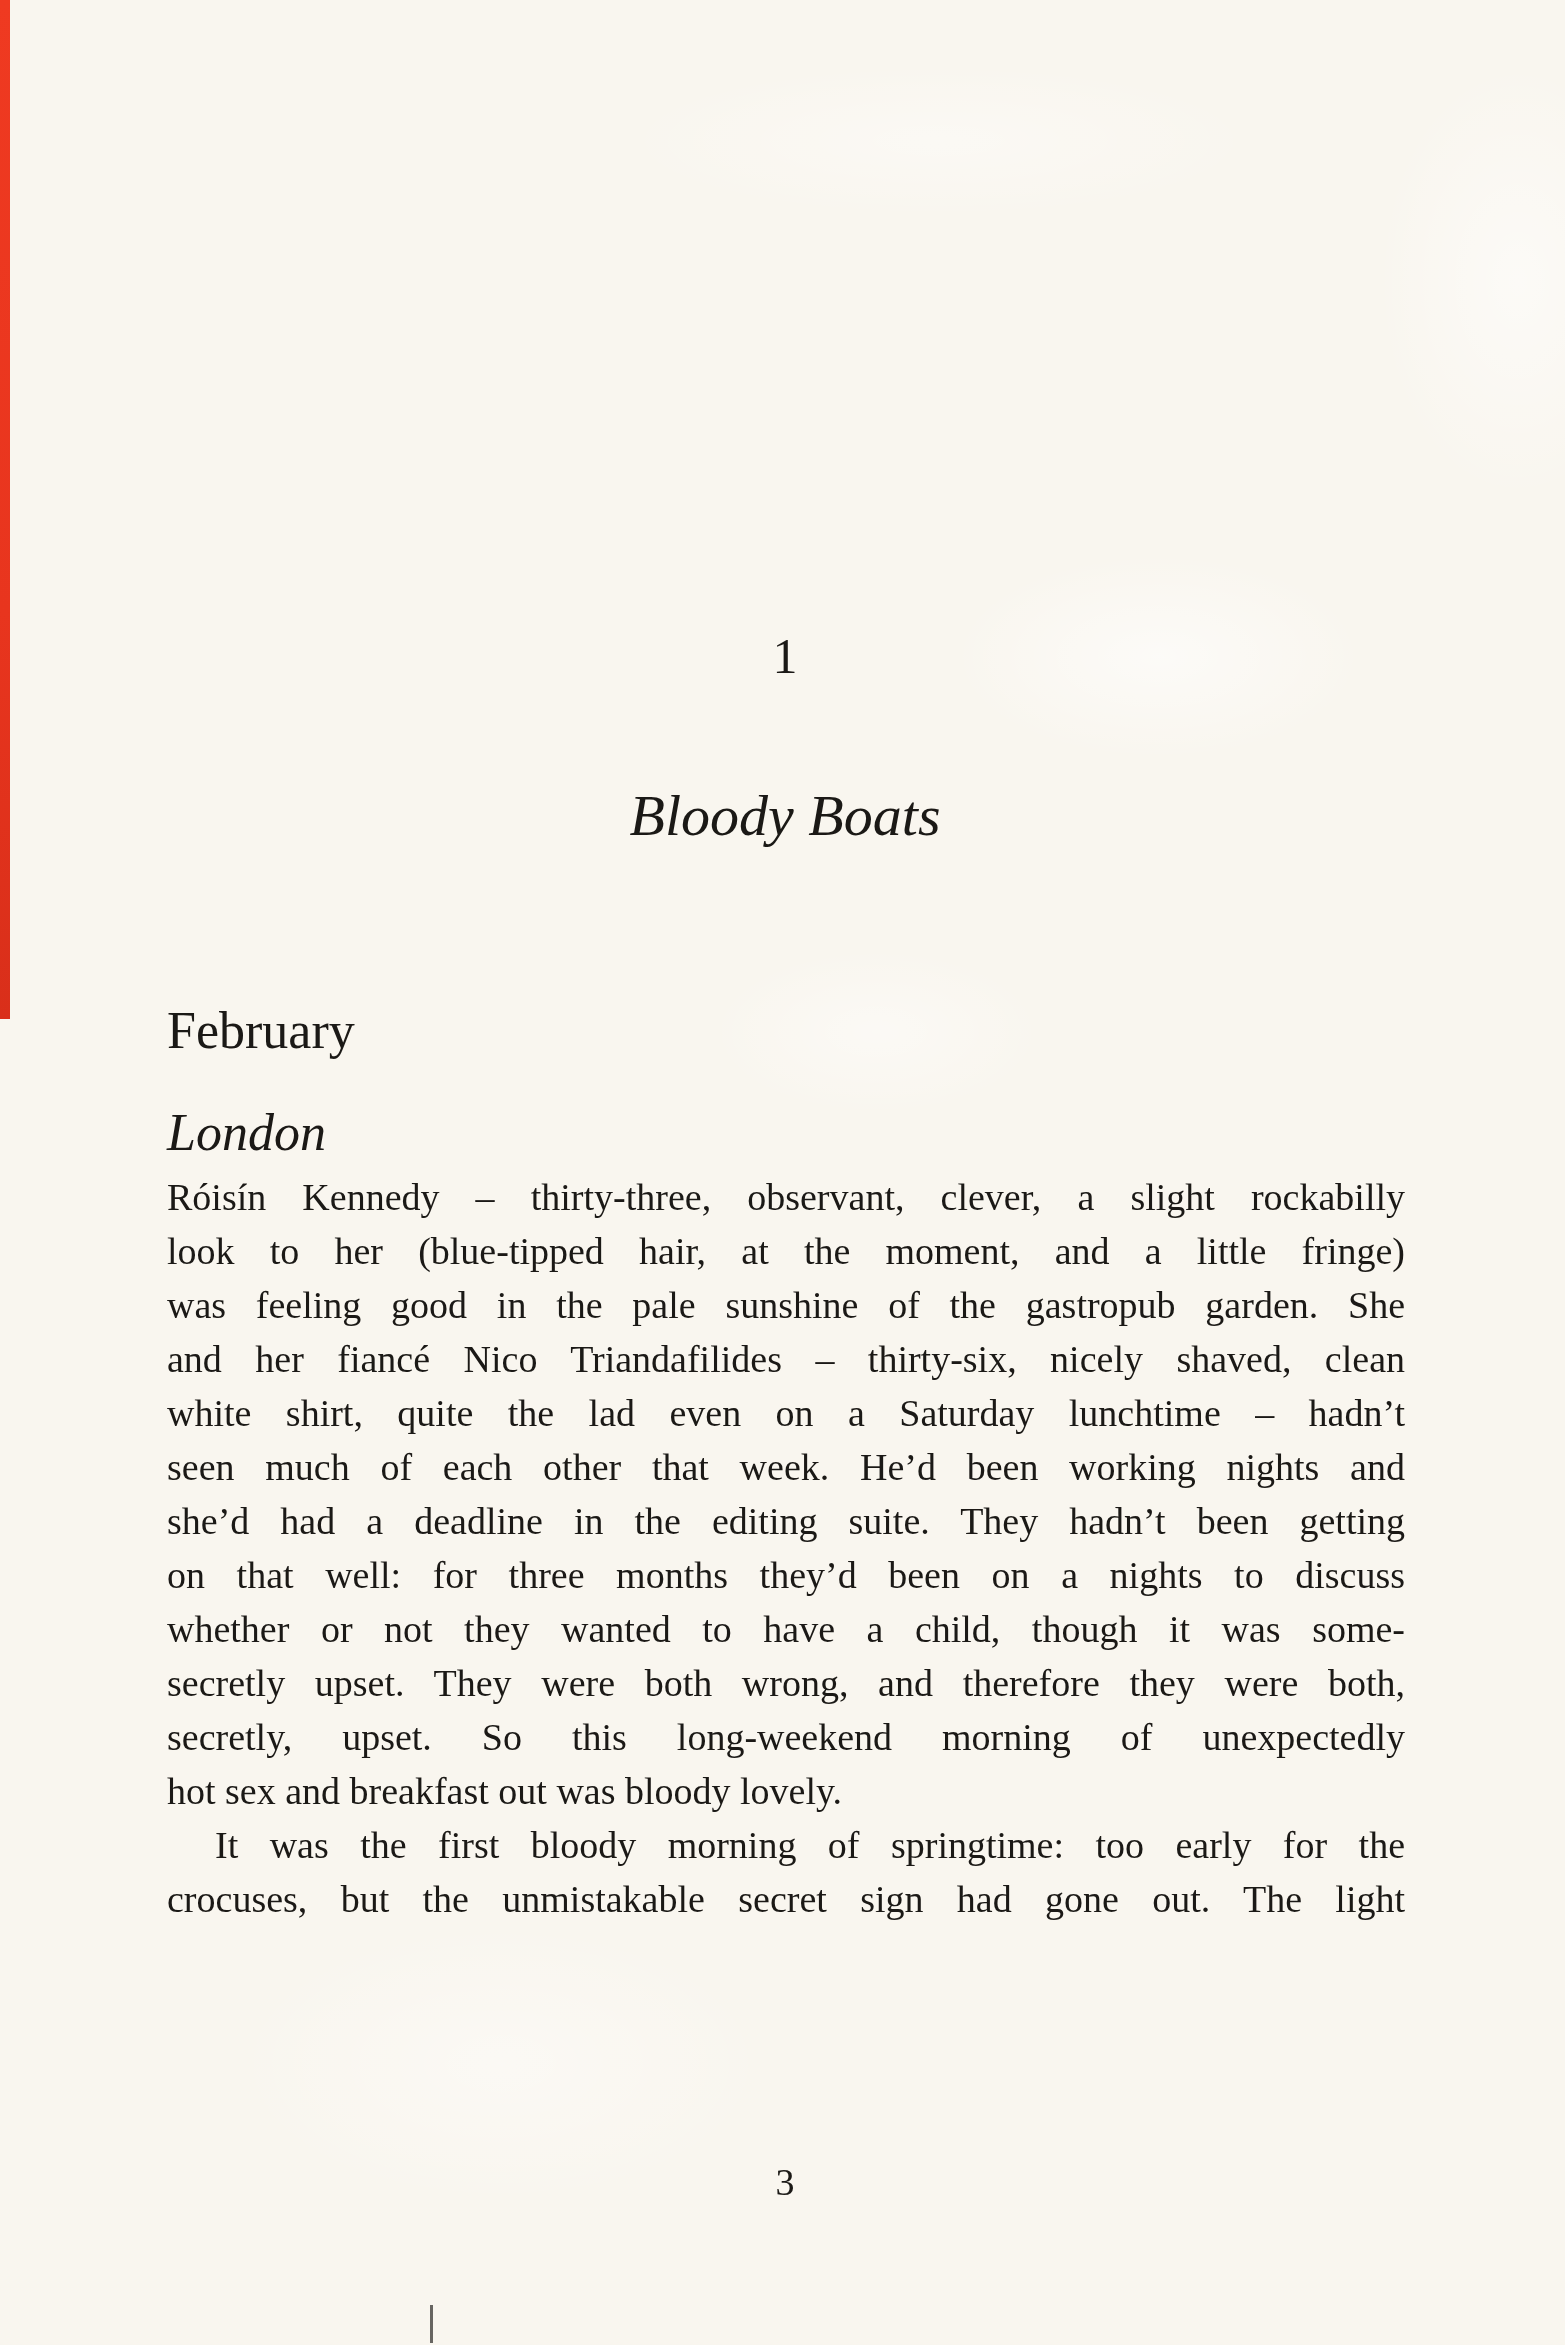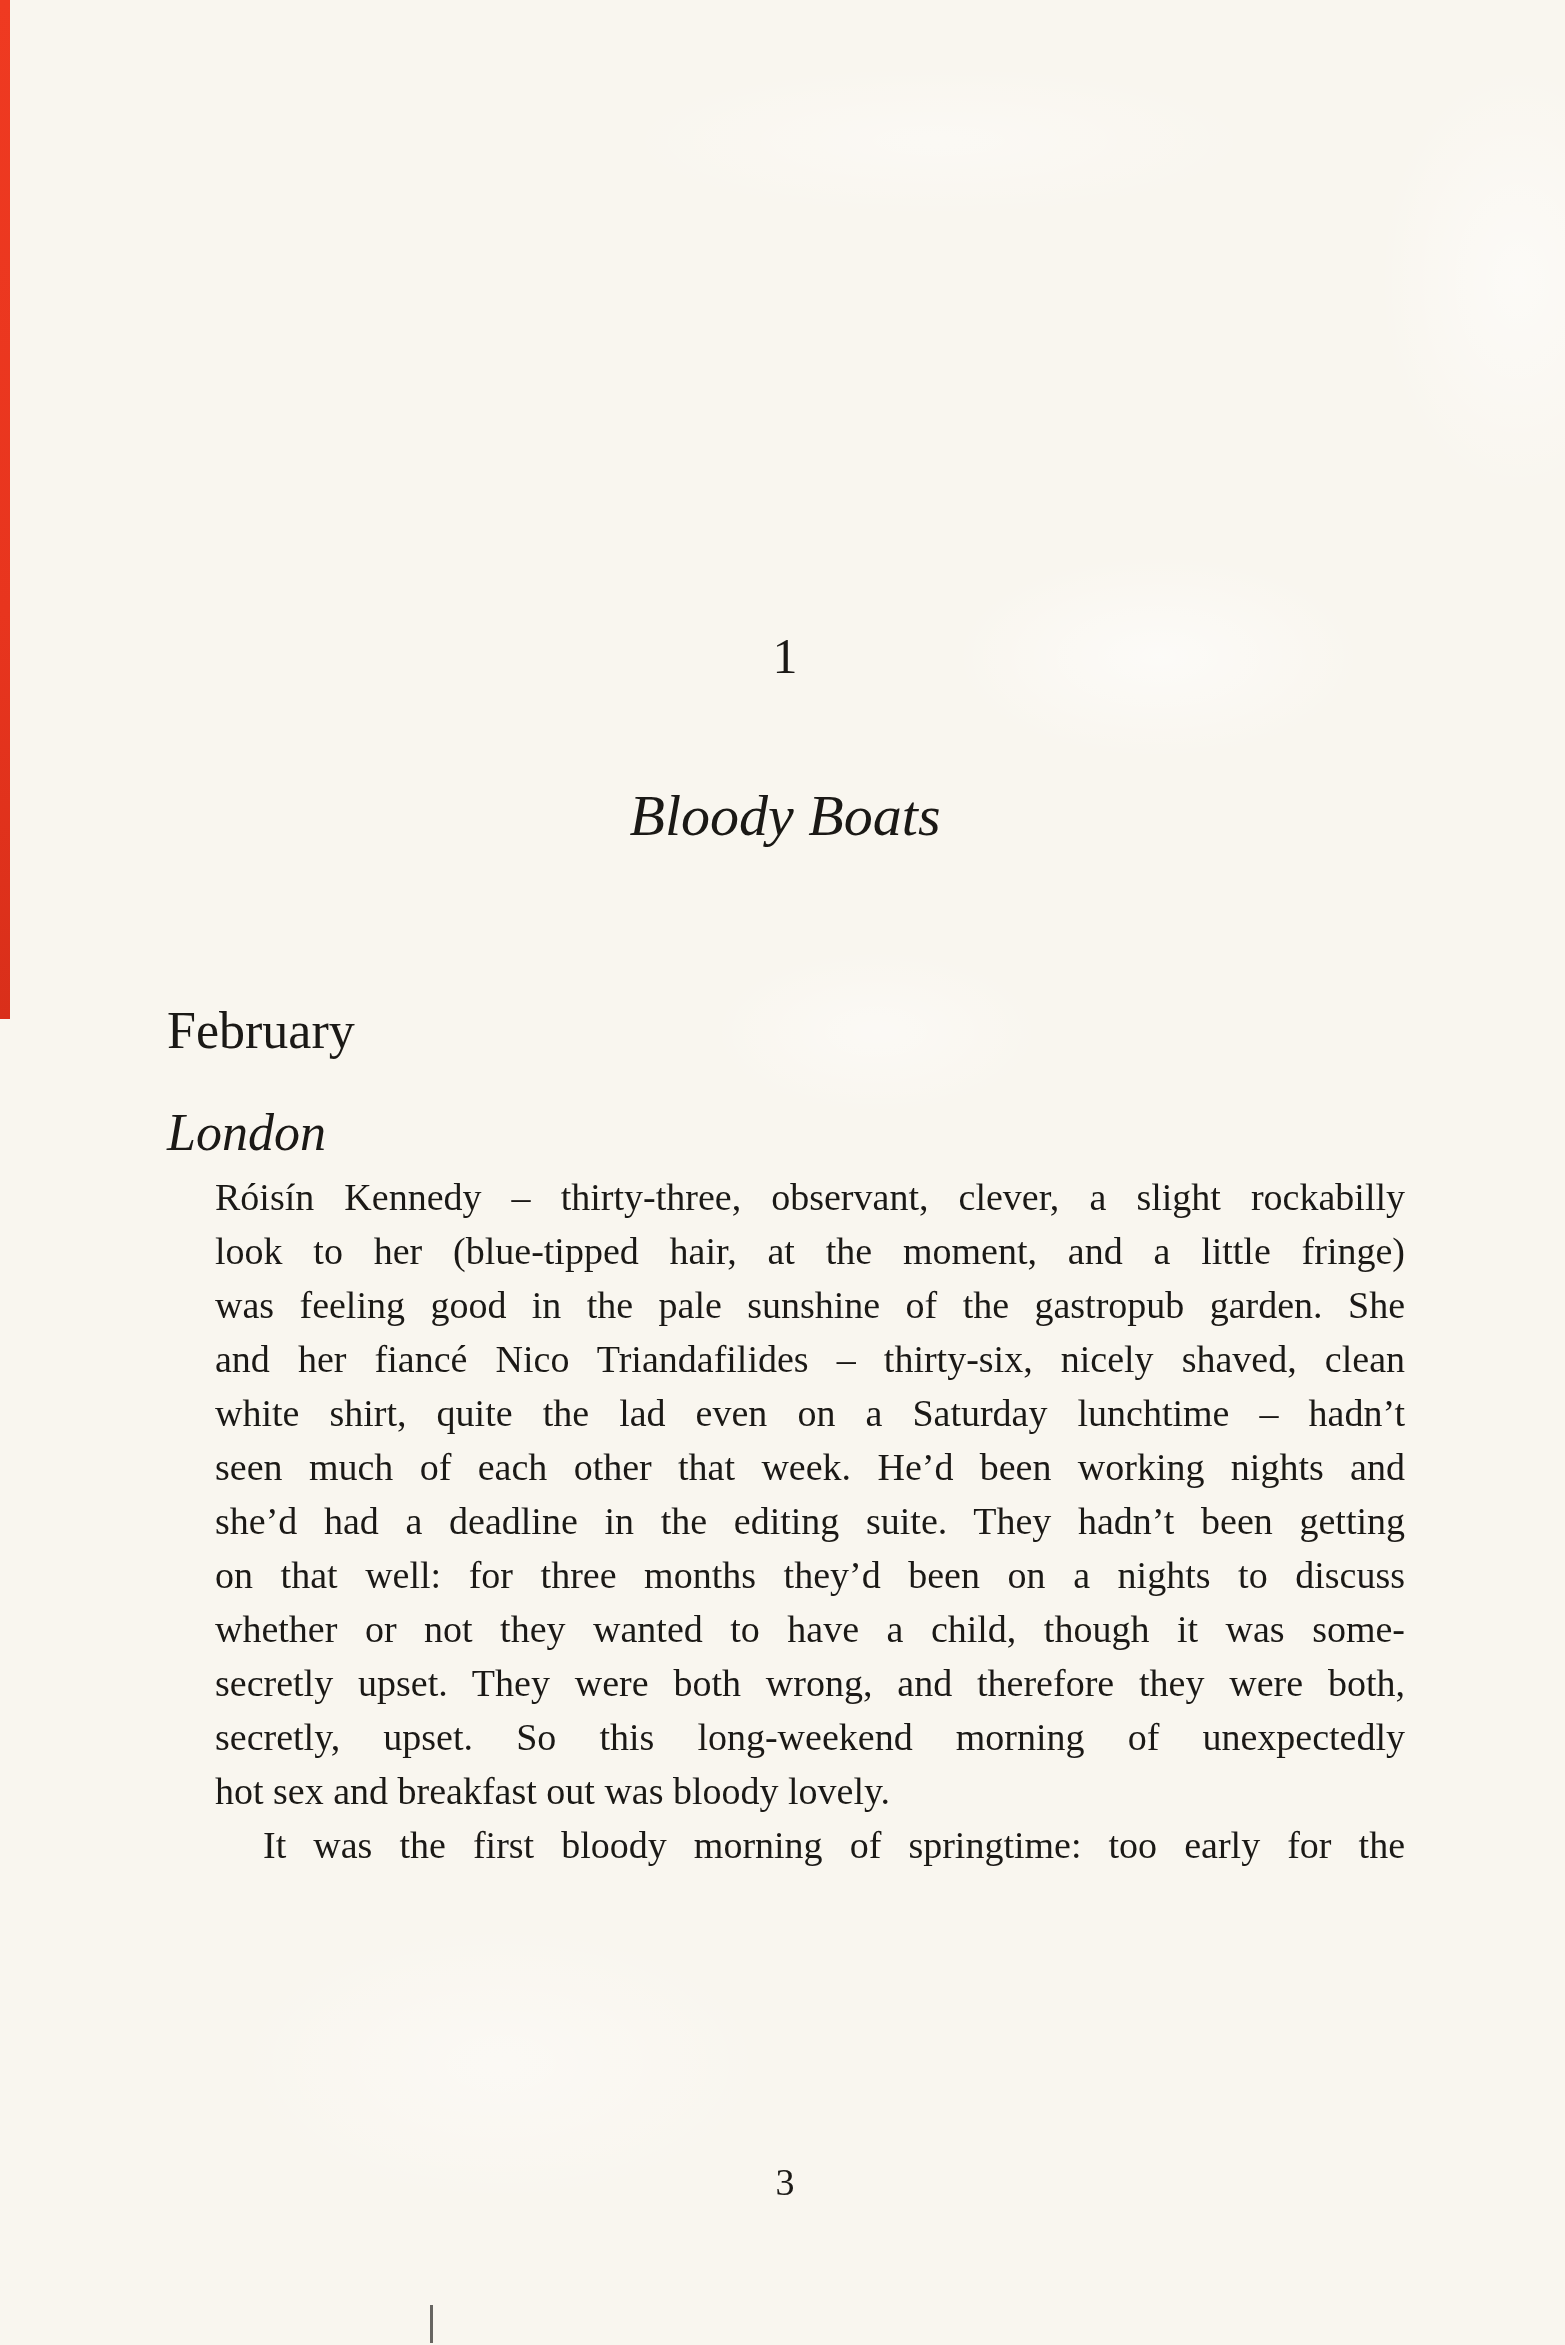--- a/index.html
+++ b/index.html
@@ -61,21 +61,20 @@
     position: absolute;
     left: 167px;
     top: 1170px;
     width: 1238px;
     font-size: 38px;
     line-height: 54px;
   }
   .line {
     text-align: justify;
     text-align-last: left;
-    margin-left: 48px;
   }
   .line.j { text-align-last: justify; }
   .line.ind { text-indent: 48px; }
   .page-number {
     position: absolute;
     left: 166px;
     top: 2160px;
     width: 1238px;
     text-align: center;
     font-size: 38px;
@@ -112,19 +111,20 @@
       <div class="line j">and her fiancé Nico Triandafilides – thirty-six, nicely shaved, clean</div>
       <div class="line j">white shirt, quite the lad even on a Saturday lunchtime – hadn’t</div>
       <div class="line j">seen much of each other that week. He’d been working nights and</div>
       <div class="line j">she’d had a deadline in the editing suite. They hadn’t been getting</div>
       <div class="line j">on that well: for three months they’d been on a nights to discuss</div>
       <div class="line j">whether or not they wanted to have a child, though it was some-</div>
       <div class="line j">secretly upset. They were both wrong, and therefore they were both,</div>
       <div class="line j">secretly, upset. So this long-weekend morning of unexpectedly</div>
       <div class="line">hot sex and breakfast out was bloody lovely.</div>
       <div class="line j ind">It was the first bloody morning of springtime: too early for the</div>
+      <div class="line j">crocuses, but the unmistakable secret sign had gone out. The light</div>
     </div>
 
   <div class="page-number">3</div>
 
   <div class="scratch"></div>
 </div>
 
 
 </body></html>

